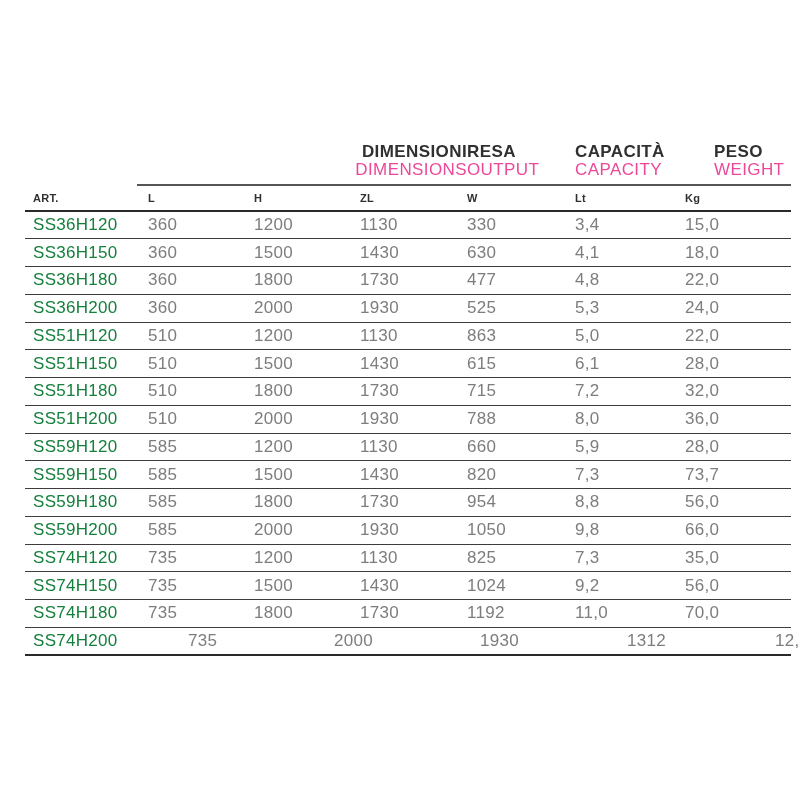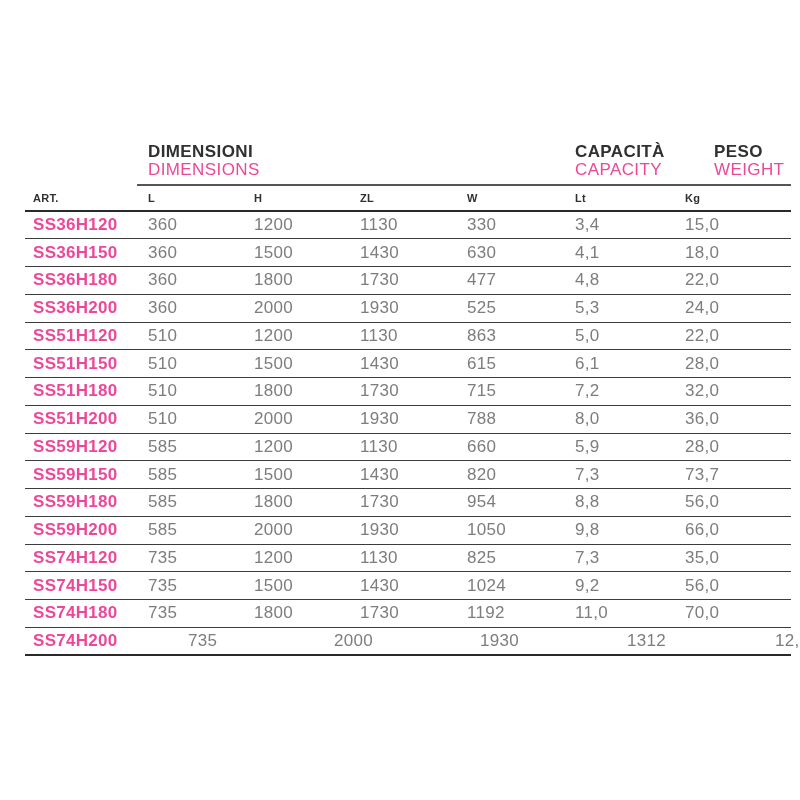--- a/index.html
+++ b/index.html
@@ -46,21 +46,21 @@
     line-height: 18px;
     white-space: nowrap;
   }
   .group-cell .en {
     font-size: 17px;
     letter-spacing: 0.4px;
     color: #ec4899;
     line-height: 18px;
     white-space: nowrap;
   }
-  .g-dim { grid-column: 2 / span 3; }
+  .g-dim { grid-column: 2 / span 3; text-align: right; }
   .g-resa { grid-column: 5; }
   .g-cap { grid-column: 6; }
   .g-peso { grid-column: 7; margin-left: 29px; }
   .group-rule {
     position: absolute;
     left: 112px;
     right: 0;
     bottom: 0;
     height: 2px;
     background: #555555;
@@ -85,42 +85,46 @@
     height: 27.75px;
     align-items: center;
     border-bottom: 1.4px solid #3c3c3c;
   }
   .row:last-child {
     border-bottom: 2px solid #2a2a2a;
     gap: 40px;
   }
   .row .art {
     font-size: 17px;
-    font-weight: bold;
+    font-weight: normal;
     letter-spacing: 0.3px;
-    color: #ec4899;
+    color: #15803d;
     padding-left: 8px;
     white-space: nowrap;
   }
   .row .val {
     font-size: 17px;
     letter-spacing: 0.3px;
     color: #7d7d7d;
     white-space: nowrap;
   }
 </style>
 </head>
 <body>
 
 <div class="doc-table">
 
   <div class="thead-group grid">
     <div class="group-cell g-dim">
       <span class="it">DIMENSIONI</span>
       <span class="en">DIMENSIONS</span>
+    </div>
+    <div class="group-cell g-resa">
+      <span class="it">RESA</span>
+      <span class="en">OUTPUT</span>
     </div>
     <div class="group-cell g-cap">
       <span class="it">CAPACITÀ</span>
       <span class="en">CAPACITY</span>
     </div>
     <div class="group-cell g-peso">
       <span class="it">PESO</span>
       <span class="en">WEIGHT</span>
     </div>
     <div class="group-rule"></div>

